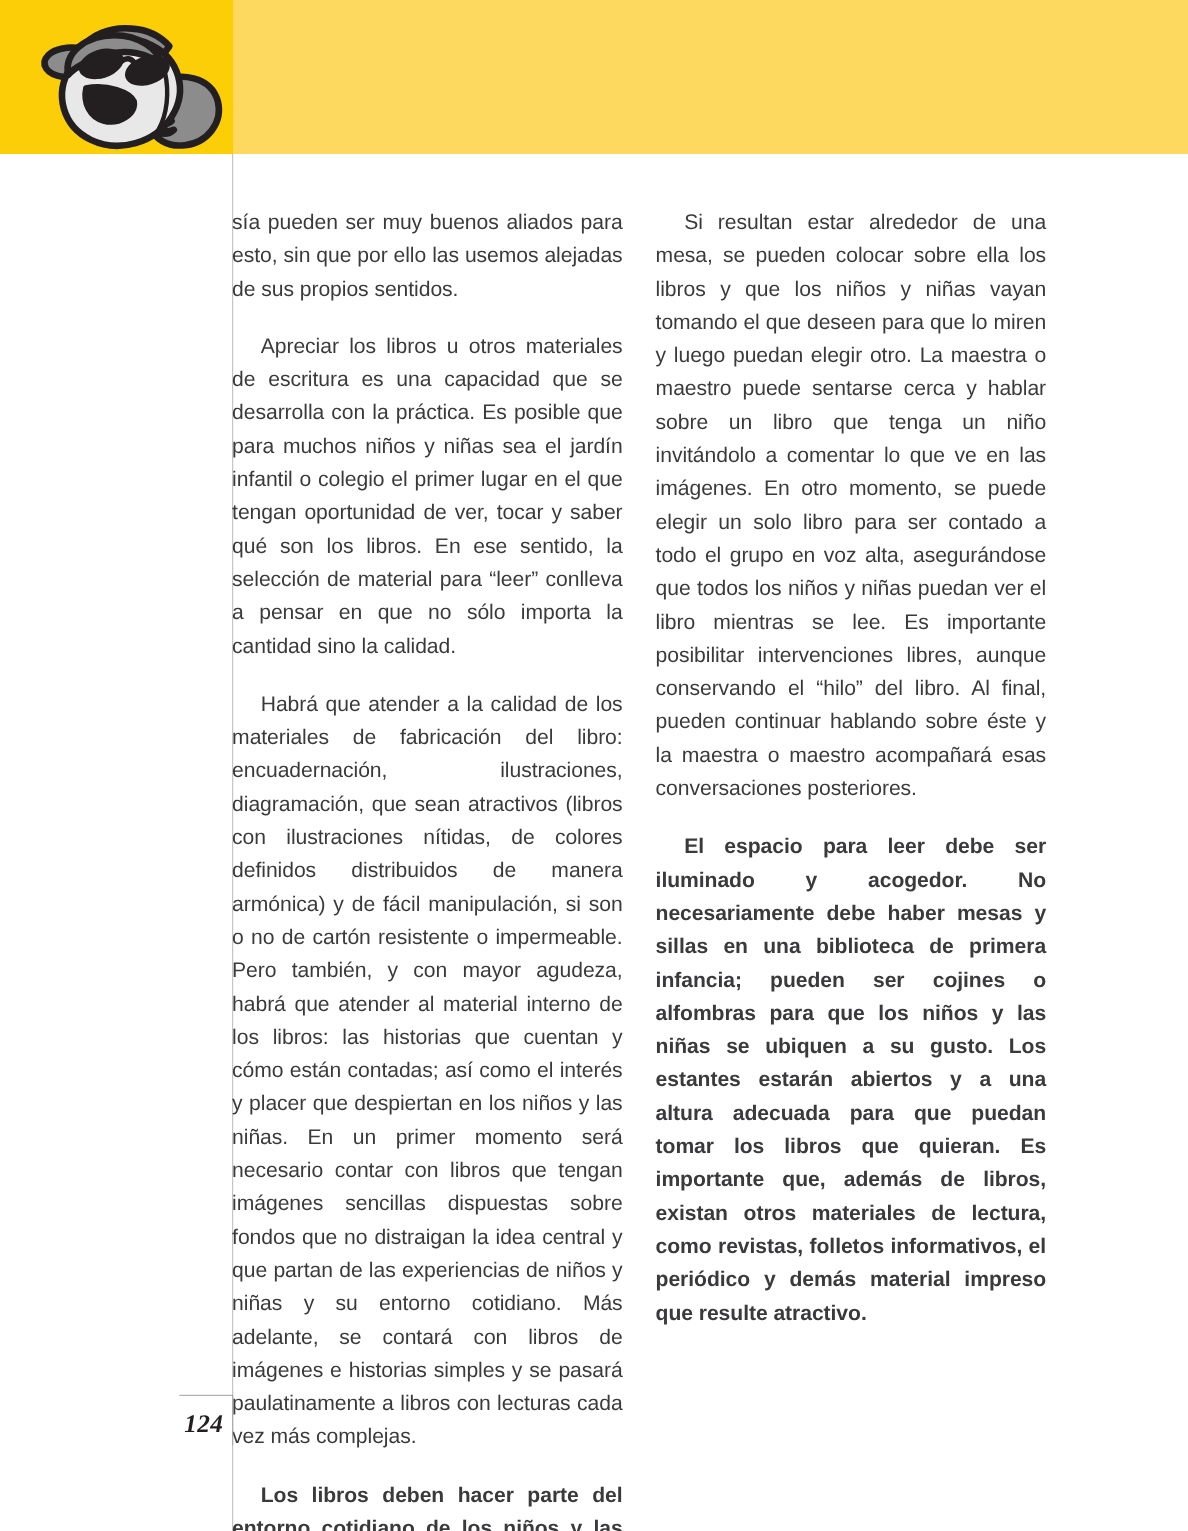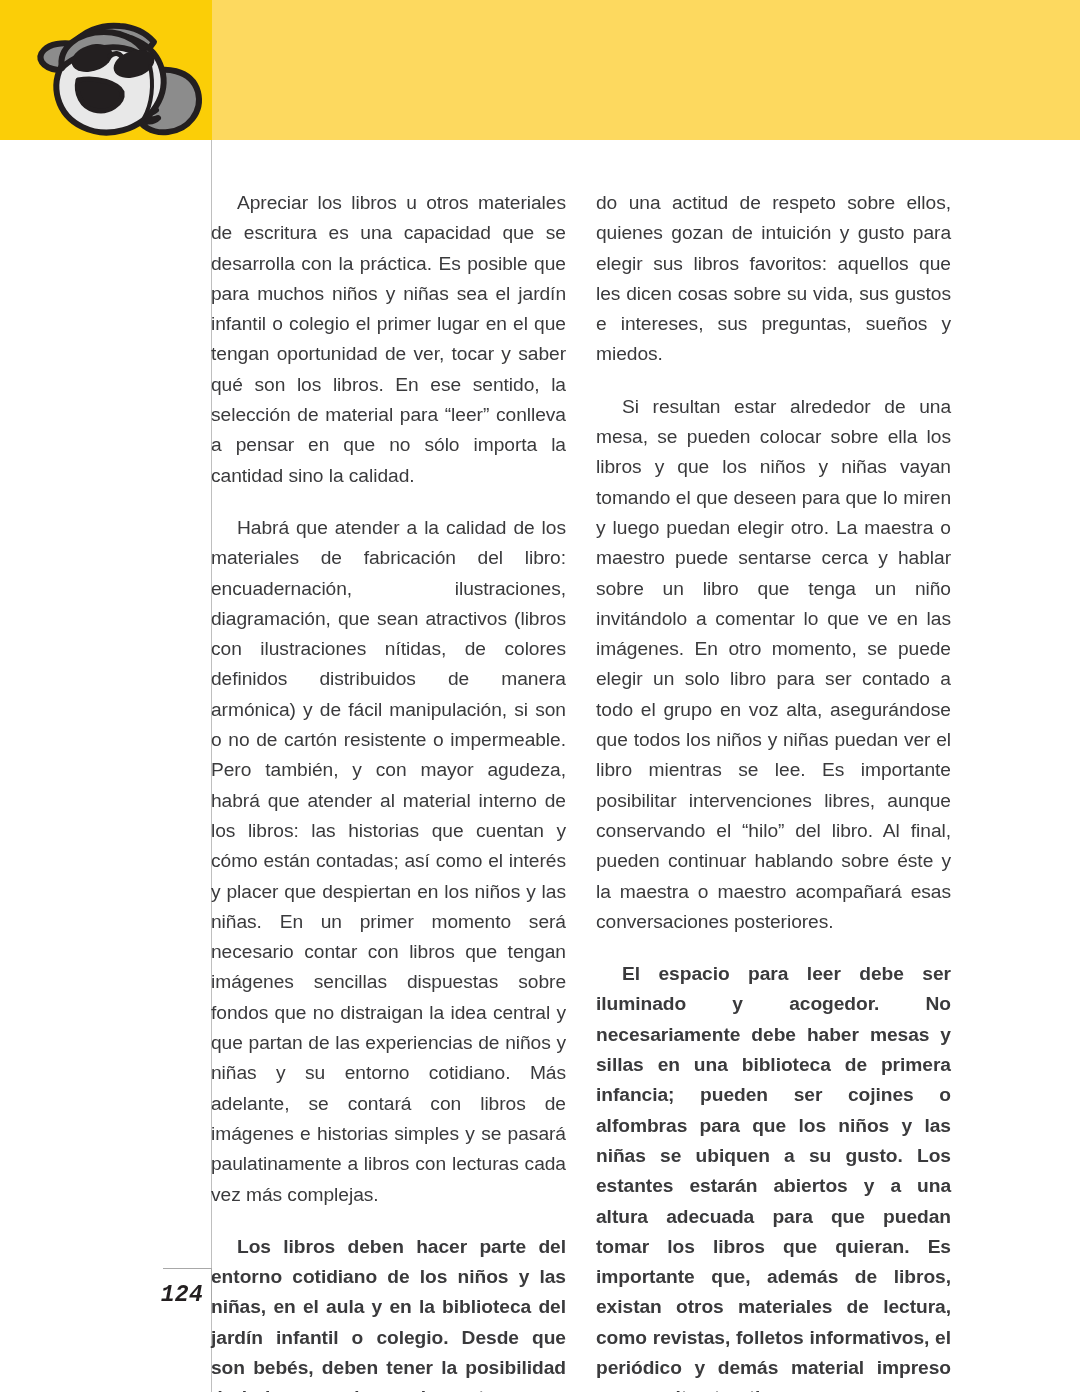--- a/index.html
+++ b/index.html
@@ -97,21 +97,21 @@
     width: 49px;
     height: 46px;
     box-sizing: border-box;
     border-top: 1px solid #a8a8a8;
     border-right: 1px solid #a8a8a8;
   }
   .folio-number {
     position: absolute;
     right: 8px;
     bottom: 6px;
-    font-family: Liberation Mono, monospace;
+    font-family: Liberation Serif, serif;
     font-style: italic;
     font-weight: bold;
     font-size: 23px;
     color: #231f20;
     letter-spacing: 0.3px;
   }
 </style>
 </head>
 <body>
 
@@ -141,27 +141,27 @@
     </svg>
   </div>
 </div>
 
 <div class="margin-rule"></div>
 
 <div class="page-body">
   <div class="columns">
 
     <div class="column">
+      <p class="para">sía pueden ser muy buenos aliados para esto, sin que por ello las usemos alejadas de sus propios sentidos.</p>
       <p class="para indent">Apreciar los libros u otros materiales de escritura es una capacidad que se desarrolla con la práctica. Es posible que para muchos niños y niñas sea el jardín infantil o colegio el primer lugar en el que tengan oportunidad de ver, tocar y saber qué son los libros.  En ese sentido, la selección de material para “leer” conlleva a pensar en que no sólo importa la cantidad sino la calidad.</p>
       <p class="para indent">Habrá que atender a la calidad de los materiales de fabricación del libro: encuadernación, ilustraciones, diagramación, que sean atractivos (libros con ilustraciones nítidas, de colores definidos distribuidos de manera armónica) y de fácil manipulación, si son o no de cartón resistente o impermeable. Pero también, y con mayor agudeza, habrá que atender al material interno de los libros: las historias que cuentan y cómo están contadas; así como el interés y placer que despiertan en los niños y las niñas. En un primer momento será necesario contar con libros que tengan imágenes sencillas dispuestas sobre fondos que no distraigan la idea central y que partan de las experiencias de niños y niñas y su entorno cotidiano. Más adelante, se contará con libros de imágenes e historias simples y se pasará paulatinamente a libros con lecturas cada vez más complejas.</p>
       <p class="para indent">Los libros deben hacer parte del entorno cotidiano de los niños y las niñas, en el aula y en la biblioteca del jardín infantil o colegio. Desde que son bebés, deben tener la posibilidad de hojear, morder, probar y tocar sus libros. Los niños y niñas tendrán que ser quienes elijan espontáneamente los libros y la maestra o maestro es quien presenta múltiples posibilidades de lectura, “da de leer”, deja leer y lee con ellos. Como se dijo en el apartado de literatura, las maestras propician acercamientos con los materiales para leer y pueden aprender sobre las elecciones de los niños y niñas, conservan-</p>
     </div>
 
     <div class="column">
-      <p class="para">do una actitud de respeto sobre ellos, quienes gozan de intuición y gusto para elegir sus libros favoritos: aquellos que les dicen cosas sobre su vida, sus gustos e intereses, sus preguntas, sueños y miedos.</p>
       <p class="para indent">Si resultan estar alrededor de una mesa, se pueden colocar sobre ella los libros y que los niños y niñas vayan tomando el que deseen para que lo miren y luego puedan elegir otro. La maestra o maestro puede sentarse cerca y hablar sobre un libro que tenga un niño invitándolo a comentar lo que ve en las imágenes. En otro momento, se puede elegir un solo libro para ser contado a todo el grupo en voz alta, asegurándose que todos los niños y niñas puedan ver el libro mientras se lee. Es importante posibilitar intervenciones libres, aunque conservando el “hilo” del libro. Al final, pueden continuar hablando sobre éste y la maestra o maestro acompañará esas conversaciones posteriores.</p>
       <p class="para indent">El espacio para leer debe ser iluminado y acogedor. No necesariamente debe haber mesas y sillas en una biblioteca de primera infancia; pueden ser cojines o alfombras para que los niños y las niñas se ubiquen a su gusto. Los estantes estarán abiertos y a una altura adecuada para que puedan tomar los libros que quieran. Es importante que, además de libros, existan otros materiales de lectura, como revistas, folletos informativos, el periódico y demás material impreso que resulte atractivo.</p>
 
     </div>
 
   </div>
 </div>
 
 <div class="folio">
   <span class="folio-number">124</span>

